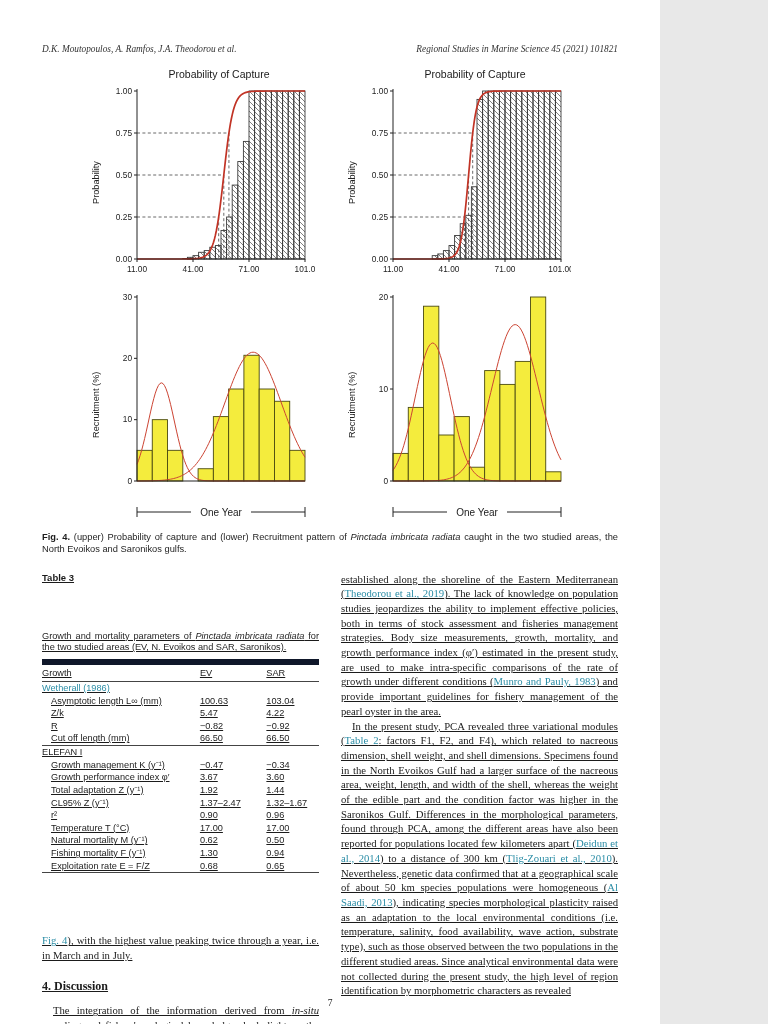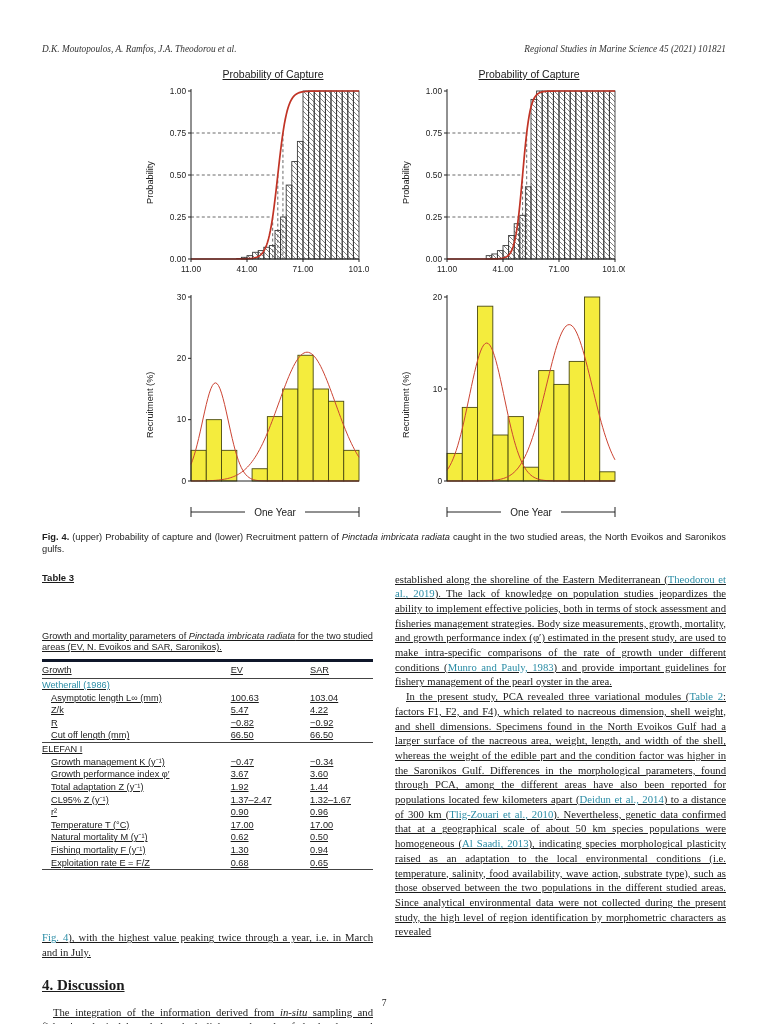--- a/index.html
+++ b/index.html
@@ -1,48 +1,48 @@
 <!DOCTYPE html>
 <html><head>
 <meta charset="utf-8">
 <style>
   html,body{margin:0;padding:0;background:#e8e8e8;}
   body{width:768px;height:1024px;margin:0 auto;overflow:hidden;}
-  .page{position:relative;width:768px;height:1024px;box-sizing:border-box;
+  .page{position:relative;width:660px;height:1024px;box-sizing:border-box;
         padding:44px 42px 0;background:#ffffff;
         font-family:"Liberation Serif",serif;color:#1b1b1b;}
   header{display:flex;justify-content:space-between;
          font:italic 9.3px "Liberation Serif",serif;color:#333;}
   
   .charts-grid{display:grid;grid-template-columns:auto auto;gap:8px 30px;
                justify-content:center;margin-top:14px;}
   .chart-title{font:10.5px "Liberation Sans",sans-serif;color:#1a1a1a;
-               width:168px;margin-left:46px;text-align:center;height:17px;text-decoration:underline;}
+               width:168px;margin-left:46px;text-align:center;height:17px;}
   .chart-body{display:flex;}
   .ylab{width:14px;writing-mode:vertical-rl;transform:rotate(180deg);
         display:flex;align-items:center;justify-content:center;
         font:9.2px "Liberation Sans",sans-serif;color:#222;}
   svg text{font-family:"Liberation Sans",sans-serif;}
   .fig-caption{font:9.3px/1.32 "Liberation Sans",sans-serif;color:#1e1e1e;
                margin:10px 0 0;text-align:justify;}
   .fig-caption b{font-weight:bold;}
   
   .columns{display:flex;gap:22px;margin-top:16px;}
   .col{width:331px;font-size:10.7px;line-height:1.375;text-align:justify;text-decoration:underline;}
   p{margin:0;}
   .mt-large{margin-top:60px;}
   .indent{text-indent:11px;}
-  h2{font-size:15px;margin:15px 0 9px;font-weight:bold;}
+  h2{font-size:12px;margin:15px 0 9px;font-weight:bold;}
   
   .tbl-label{font:bold 9.5px "Liberation Sans",sans-serif;margin-bottom:3px;}
   .tbl-caption{font:9.2px/1.28 "Liberation Sans",sans-serif;color:#1e1e1e;
                margin-bottom:5px;text-align:justify;margin-top:48px;}
   table{width:100%;border-collapse:collapse;
         font:9.2px/1.2 "Liberation Sans",sans-serif;
-        border-top:3px solid #0f172a;border-bottom:1px solid #444;}
+        border-top:6px solid #0f172a;border-bottom:1px solid #444;}
   thead th{font-weight:normal;text-align:left;padding:2.5px 0;
            border-bottom:1px solid #444;}
   th:nth-child(1){width:57%;}th:nth-child(2){width:24%;}th:nth-child(3){width:19%;}
   td{padding:0.8px 0;vertical-align:top;}
   td.lbl{padding-left:9px;}
   tr.rule td{border-top:1px solid #444;}
   .cite{color:#2b8da6;}
   i{font-style:italic;}
   footer{position:absolute;left:0;right:0;bottom:16px;text-align:center;
          font:9.5px "Liberation Serif",serif;color:#222;}

